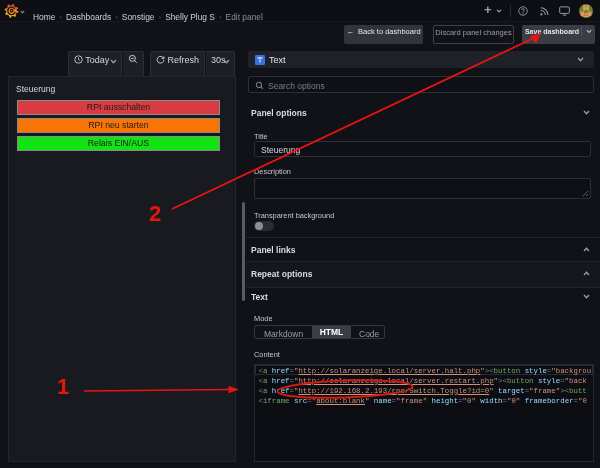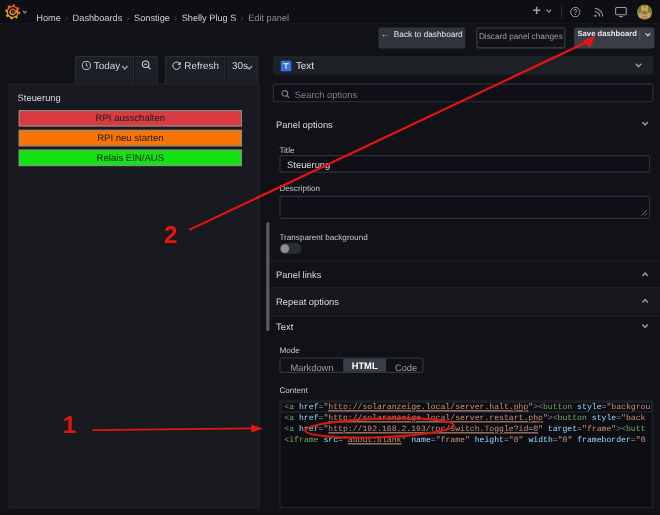--- a/index.html
+++ b/index.html
@@ -17,21 +17,21 @@
 .icon { color:#9d9ea3; }
 
 #actionbar { left:0; top:22px; width:600px; height:23px; background:#111217; }
 .btn { position:absolute; top:3px; height:19px; border-radius:2px; font-size:7.5px; line-height:13px; color:#e6e7eb; text-align:center; white-space:nowrap; }
 
 .tpbtn { position:absolute; top:51px; height:30px; background:#1d1f26; border:1px solid #2c2e35; font-size:9px; color:#d5d6da; line-height:16px; white-space:nowrap; }
 #panel { left:8px; top:76px; width:228px; height:386px; background:#181a20; border:1px solid #23252b; }
 .pbtn { position:absolute; left:8px; width:203px; height:14.5px; border:1px solid #8c8c8c; font-size:8.7px; color:#1c1c1c; text-align:center; line-height:13px; }
 
 #opts { left:246px; top:45px; width:354px; height:423px; background:#111217; }
-.sechead { font-size:8.5px; font-weight:normal; color:#dadbe0; }
+.sechead { font-size:8.5px; font-weight:bold; color:#dadbe0; }
 .label { font-size:7.4px; font-weight:500; color:#c8c9cf; }
 .input { background:#0f1017; border:1px solid #2e3038; border-radius:2px; }
 .chev { position:absolute; right:10px; color:#9d9ea3; font-size:9px; line-height:0; }
 .sep { position:absolute; left:0; width:354px; height:1px; background:#22242a; }
 
 .cg { color:#808080; } .ct { color:#73a85f; } .ca { color:#9cdcfe; } .cs { color:#ce9178; }
 .cu { color:#ce9178; text-decoration:underline; }
 .cline { font-family:"Liberation Mono", monospace; font-size:7.4px; line-height:10px; white-space:pre; color:#ccc; }
 </style>
 </head>

